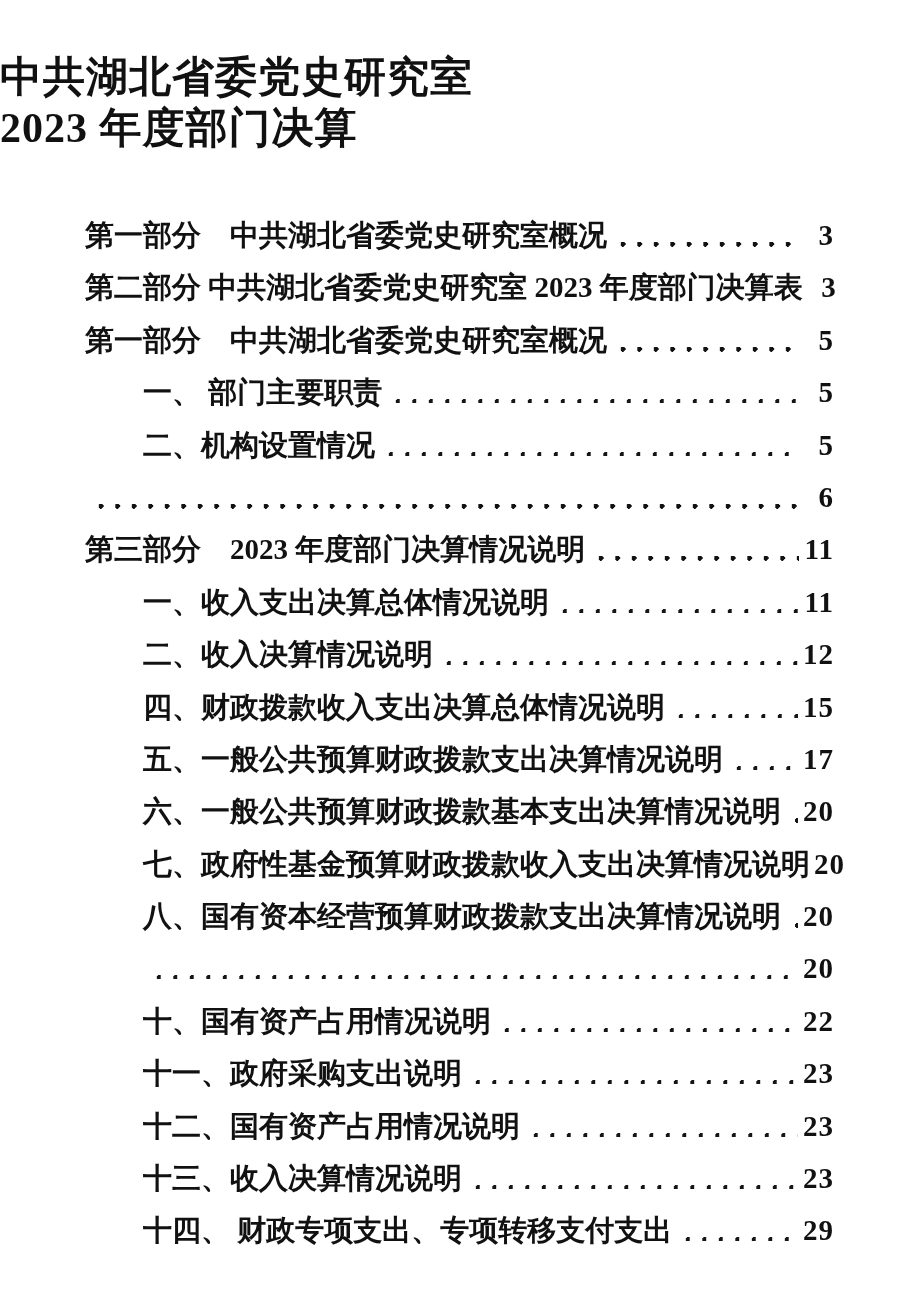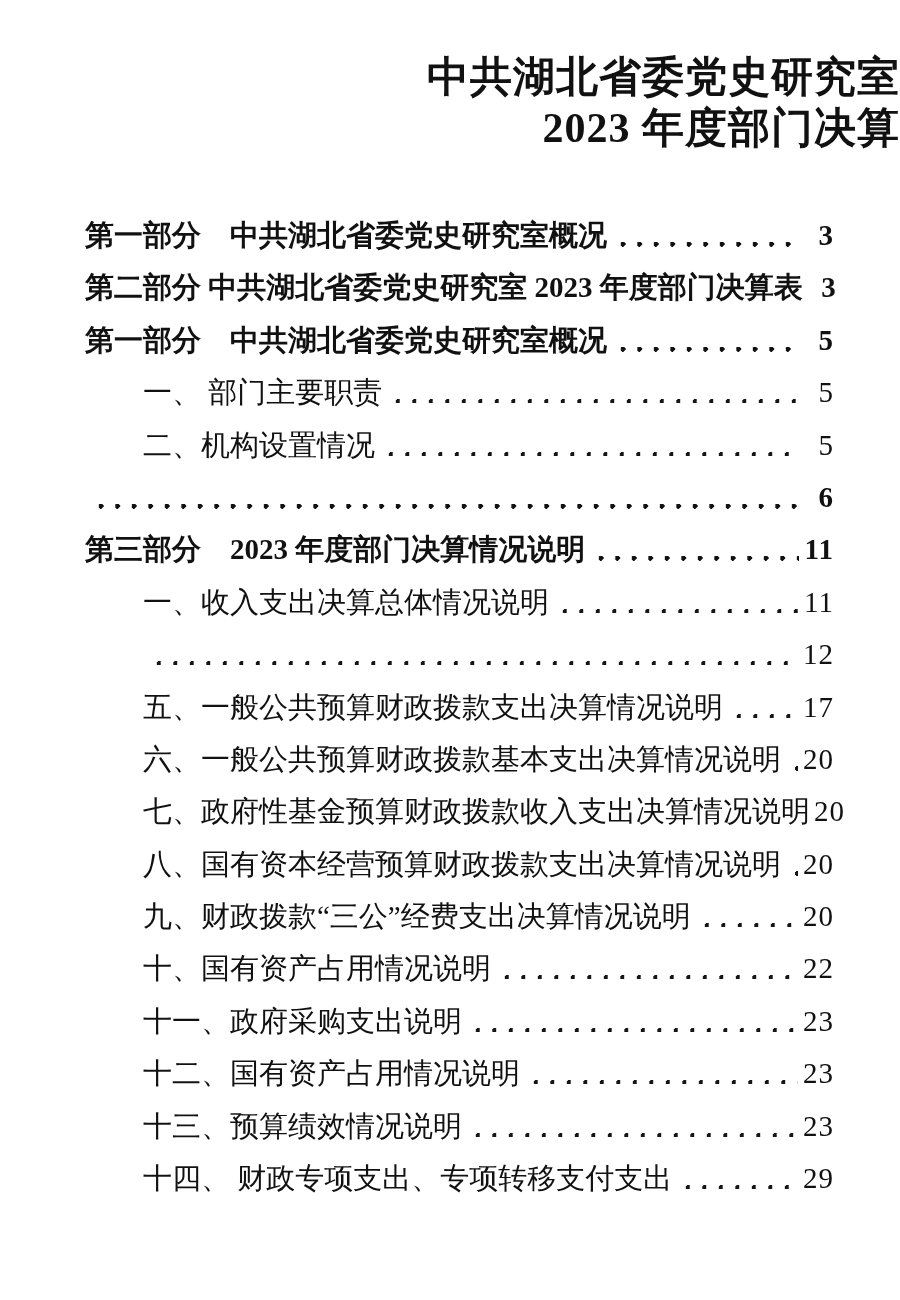--- a/index.html
+++ b/index.html
@@ -14,21 +14,21 @@
     font-family: "Liberation Serif", "DejaVu Serif", serif;
     overflow: hidden;
   }
   .page {
     width: 900px;
     height: 1300px;
     position: relative;
   }
   .doc-title {
     margin-top: 52px;
-    text-align: right;
+    text-align: left;
     font-weight: bold;
     font-size: 42px;
     line-height: 51px;
     letter-spacing: 1px;
   }
   .toc {
     margin: 55px 66px 0 85px;
   }
   .toc-row {
     display: flex;
@@ -36,21 +36,21 @@
     height: 52.4px;
     line-height: 52.4px;
     font-size: 29px;
     white-space: nowrap;
   }
   .toc-row.l1 {
     font-weight: bold;
   }
   .toc-row.l2 {
     padding-left: 58px;
-    font-weight: normal;
+    font-weight: bold;
   }
   .toc-label {
     flex: 0 0 auto;
   }
   .toc-leader {
     flex: 1 1 auto;
     min-width: 0;
     align-self: stretch;
     margin: 0 5px 0 8px;
     background-image: radial-gradient(circle 2.2px at 8px 35.5px, #151515 97%, rgba(0,0,0,0) 100%);
@@ -125,25 +125,31 @@
       <span class="toc-page">11</span>
     </div>
 
     <div class="toc-row l2">
       <span class="toc-label">一、收入支出决算总体情况说明</span>
       <span class="toc-leader"></span>
       <span class="toc-page">11</span>
     </div>
 
     <div class="toc-row l2">
+      <span class="toc-label">二、收入决算情况说明</span>
       <span class="toc-leader"></span>
       <span class="toc-page">12</span>
     </div>
 
 
+    <div class="toc-row l2">
+      <span class="toc-label">四、财政拨款收入支出决算总体情况说明</span>
+      <span class="toc-leader"></span>
+      <span class="toc-page">15</span>
+    </div>
 
     <div class="toc-row l2">
       <span class="toc-label">五、一般公共预算财政拨款支出决算情况说明</span>
       <span class="toc-leader"></span>
       <span class="toc-page">17</span>
     </div>
 
     <div class="toc-row l2">
       <span class="toc-label">六、一般公共预算财政拨款基本支出决算情况说明</span>
       <span class="toc-leader"></span>
@@ -156,21 +162,20 @@
       <span class="toc-page">20</span>
     </div>
 
     <div class="toc-row l2">
       <span class="toc-label">八、国有资本经营预算财政拨款支出决算情况说明</span>
       <span class="toc-leader"></span>
       <span class="toc-page">20</span>
     </div>
 
     <div class="toc-row l2">
-      <span class="toc-label">九、财政拨款“三公”经费支出决算情况说明</span>
       <span class="toc-leader"></span>
       <span class="toc-page">20</span>
     </div>
 
     <div class="toc-row l2">
       <span class="toc-label">十、国有资产占用情况说明</span>
       <span class="toc-leader"></span>
       <span class="toc-page">22</span>
     </div>
 
@@ -180,21 +185,21 @@
       <span class="toc-page">23</span>
     </div>
 
     <div class="toc-row l2">
       <span class="toc-label">十二、国有资产占用情况说明</span>
       <span class="toc-leader"></span>
       <span class="toc-page">23</span>
     </div>
 
     <div class="toc-row l2">
-      <span class="toc-label">十三、预算绩效情况说明</span>
+      <span class="toc-label">十三、收入决算情况说明</span>
       <span class="toc-leader"></span>
       <span class="toc-page">23</span>
     </div>
 
     <div class="toc-row l2">
       <span class="toc-label">十四、 财政专项支出、专项转移支付支出</span>
       <span class="toc-leader"></span>
       <span class="toc-page">29</span>
     </div>
 

